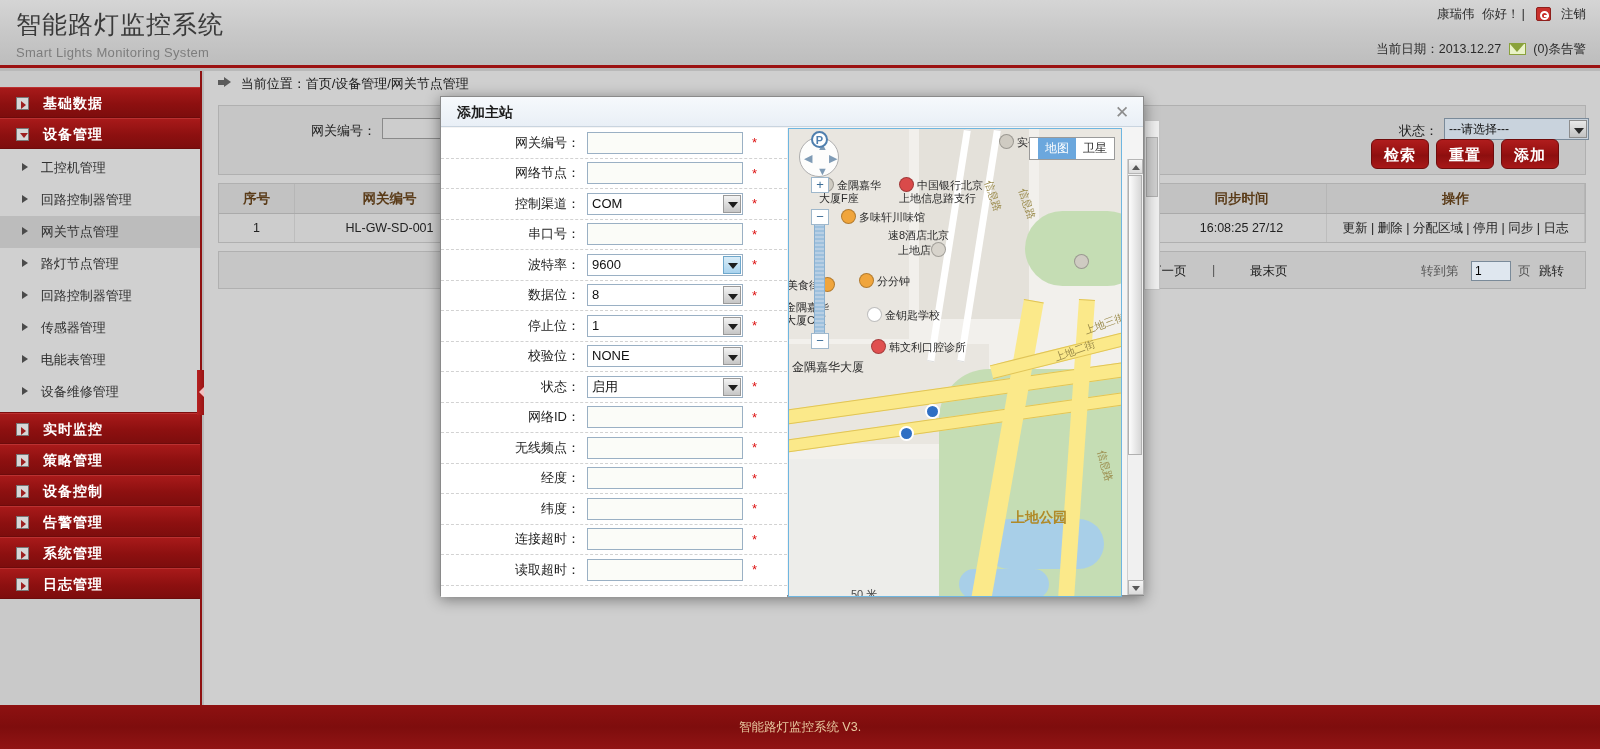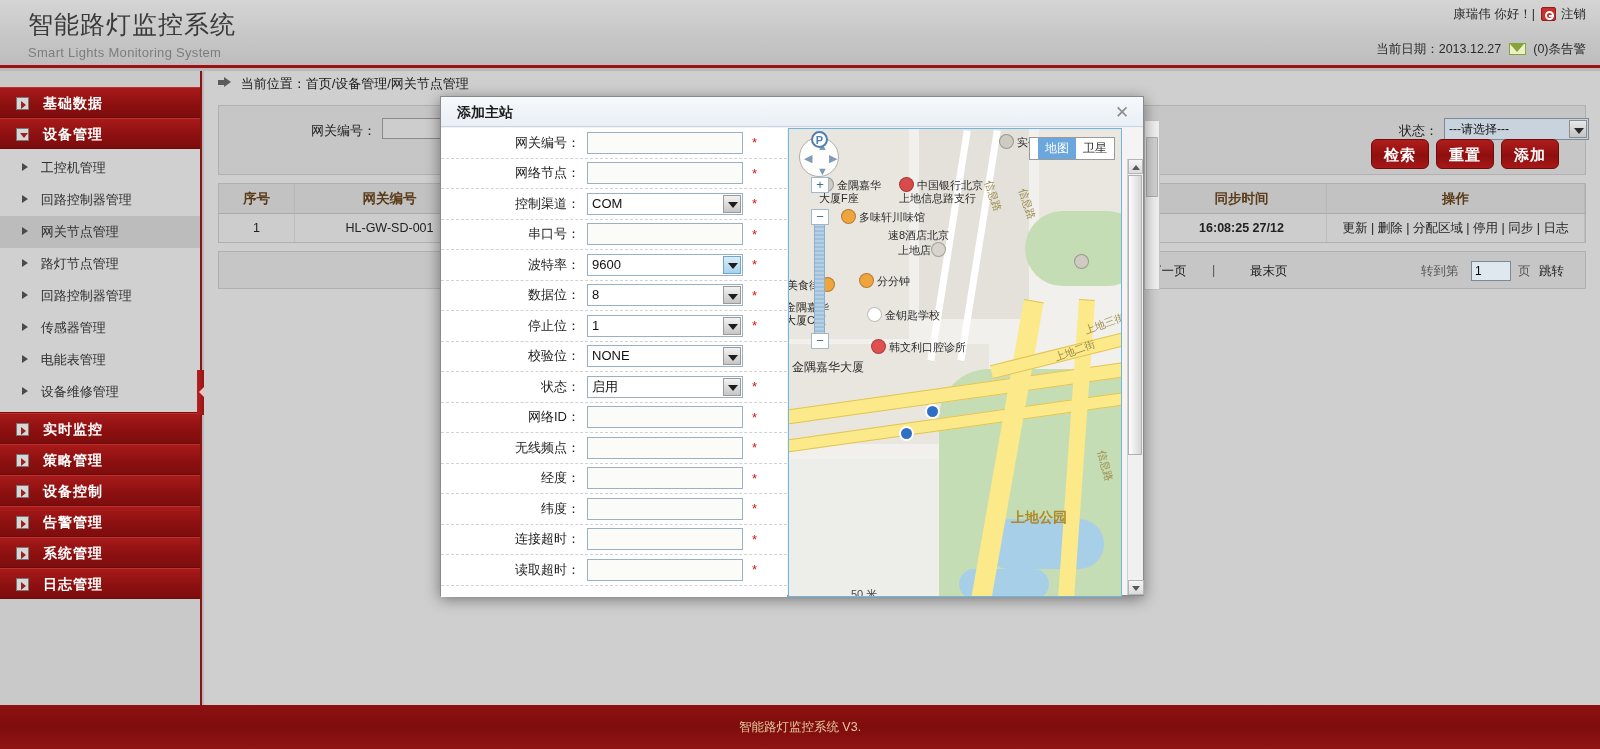--- a/index.html
+++ b/index.html
@@ -11,25 +11,25 @@
     background:#b9b9b9;
     overflow:hidden; position:relative;
   }
 
   
   #header {
     position:absolute; left:0; top:0; width:1600px; height:68px;
     background:linear-gradient(to bottom,#d5d5d5 0%,#c8c8c8 50%,#bdbdbd 100%);
     border-bottom:3px solid #9c1212;
   }
-  #brand { position:absolute; left:28px; top:8px; }
+  #brand { position:absolute; left:16px; top:8px; }
   #brand .cn { font-size:25px; color:#3a3a3a; letter-spacing:1px; font-weight:400;}
   #brand .en { font-size:13px; color:#7d7d7d; margin-top:4px; letter-spacing:.3px;}
   #hdr-right { position:absolute; right:14px; top:6px; text-align:right; }
-  .hdr-line1 { font-size:12.5px; color:#2b2b2b; }
+  .hdr-line1 { font-size:12.5px; color:#2b2b2b;font-family:Liberation Mono, monospace; }
   .hdr-line2 { font-size:12.5px; color:#2b2b2b; margin-top:18px; }
   .key-icon {
     display:inline-block; width:15px; height:14px; vertical-align:-3px;
     background:#c9302c; border:1px solid #8e1f1c; border-radius:2px; position:relative; margin:0 2px;
   }
   .key-icon:after {
     content:""; position:absolute; left:3px; top:3px; width:5px; height:5px;
     border:2px solid #fff; border-radius:50%;
   }
   .key-icon:before {
@@ -137,21 +137,21 @@
   .grid-head { display:flex; height:30px; background:#c2c2c2; border-bottom:1px solid #aaa; }
   .grid-head div {
     line-height:30px; text-align:center; font-size:13.5px; font-weight:bold; color:#5a3b18;
     border-right:1px solid #b6b6b6;
   }
   .grid-row { display:flex; height:28px; background:#cdcdcd; }
   .grid-row div {
     line-height:28px; text-align:center; font-size:12.5px; color:#222; border-right:1px solid #bdbdbd;
   }
   .c1 { width:76px; } .c2 { width:190px; } .c3 { flex:1 1 auto; }
-  .c4 { width:170px;font-weight:bold; } .c5 { width:258px; }
+  .c4 { width:170px; } .c5 { width:258px; }
   #pager-panel { margin:8px 14px 0 14px; height:38px; background:#c6c6c6; border:1px solid #b0b0b0; position:relative; }
   .pg { position:absolute; top:11px; font-size:12.5px; color:#1a1a1a; cursor:pointer; }
   .pg-sep { position:absolute; top:11px; font-size:12.5px; color:#555; }
   #pg-input {
     position:absolute; top:9px; width:40px; height:20px; background:#dfe7ef;
     border:1px solid #7a8a99; font-size:12px; padding-left:3px;
     font-family:"Liberation Sans",sans-serif;
   }
 
   

